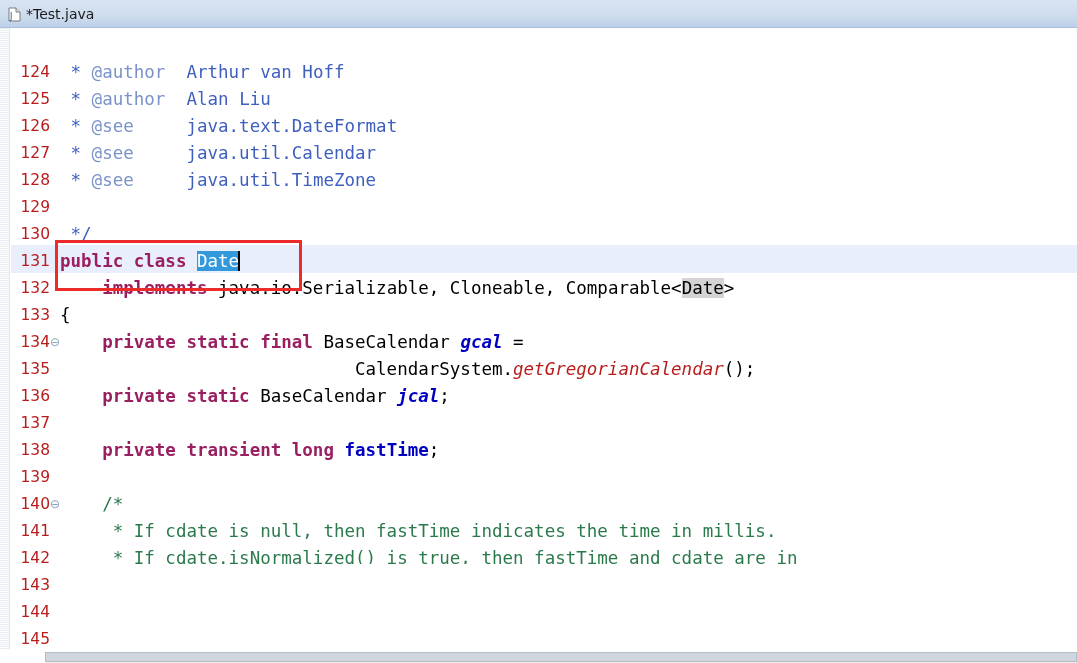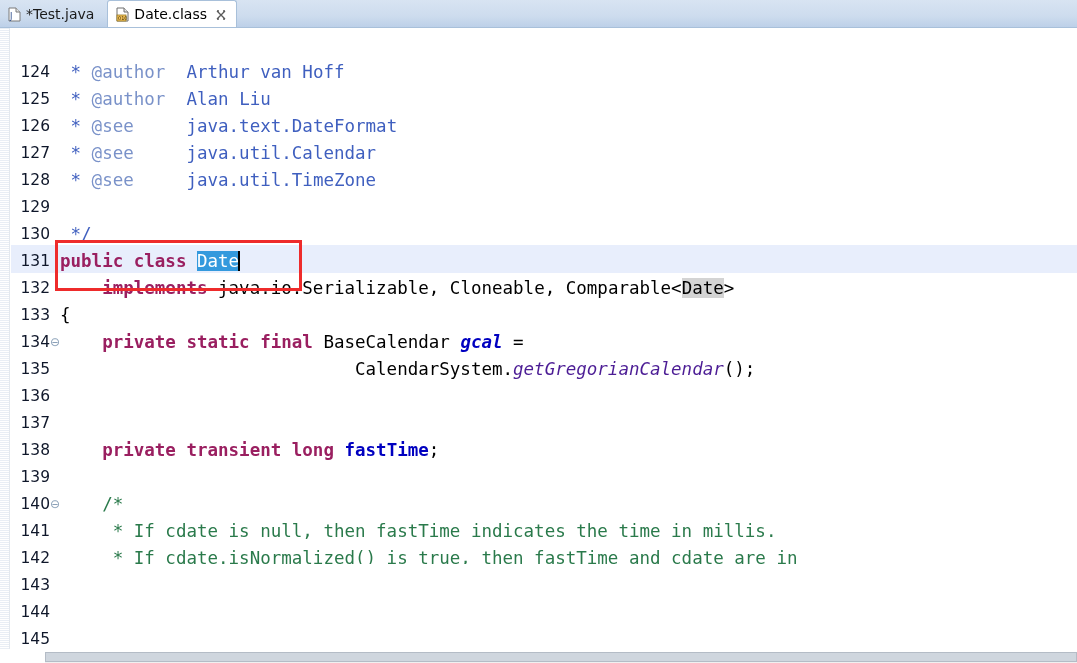--- a/index.html
+++ b/index.html
@@ -113,21 +113,21 @@
     overflow: hidden;
   }
   .lineno {
     position: absolute;
     right: 10px;
     height: 27px;
     line-height: 27px;
     text-align: right;
     font-family: "DejaVu Sans", sans-serif;
     font-size: 15.5px;
-    color: #0f172a;
+    color: #b91c1c;
     white-space: pre;
   }
   .fold {
     position: absolute;
     right: 0px;
     height: 27px;
     line-height: 27px;
     font-size: 12px;
     color: #8aa0b8;
     font-family: "DejaVu Sans", sans-serif;
@@ -144,21 +144,21 @@
   }
 
   
   .t-plain    { color: #000000; }
   .t-keyword  { color: #9a1f60; font-weight: bold; }
   .t-jdoc     { color: #3f5fbf; }
   .t-jdoctag  { color: #7a92c9; }
   .t-comment  { color: #2a7a4b; }
   .t-field    { color: #0000c0; font-weight: bold; }
   .t-staticf  { color: #0000c0; font-weight: bold; font-style: italic; }
-  .t-staticm  { color: #4c1d95; font-style: italic; }
+  .t-staticm  { color: #b91c1c; font-style: italic; }
 
   
   .cur-line {
     position: absolute;
     left: 0;
     right: 0;
     height: 28px;
     background: #e8eefc;
     z-index: 0;
   }
@@ -227,37 +227,20 @@
       <span class="tab-icon">
         <svg width="14" height="15" viewBox="0 0 14 15">
           <path d="M2 1 h7 l4 4 v9 h-11 z" fill="#ffffff" stroke="#7a7a7a" stroke-width="1"></path>
           <path d="M9 1 v4 h4" fill="#e6e6e6" stroke="#7a7a7a" stroke-width="1"></path>
           <text x="3" y="12" font-family="DejaVu Sans, sans-serif" font-size="8" fill="#2a4a8a">J</text>
         </svg>
       </span>
       <span class="tab-label">*Test.java</span>
     </div>
 
-    <div class="tab active">
-      <span class="tab-icon">
-        <svg width="14" height="15" viewBox="0 0 14 15">
-          <path d="M2 1 h7 l4 4 v9 h-11 z" fill="#ffffff" stroke="#6f6f6f" stroke-width="1"></path>
-          <path d="M9 1 v4 h4" fill="#e3e3e3" stroke="#6f6f6f" stroke-width="1"></path>
-          <rect x="2" y="8" width="9" height="6" fill="#f3c15a" stroke="#9a7a20" stroke-width="0.8"></rect>
-          <text x="3" y="13" font-family="DejaVu Sans, sans-serif" font-size="5" fill="#402f00">010</text>
-        </svg>
-      </span>
-      <span class="tab-label">Date.class</span>
-      <span class="close-x">
-        <svg width="12" height="12" viewBox="0 0 12 12">
-          <path d="M2 2 L10 10 M10 2 L2 10" stroke="#5a5a5a" stroke-width="1.3" fill="none"></path>
-          <path d="M2 2 h2 M8 2 h2 M2 10 h2 M8 10 h2" stroke="#5a5a5a" stroke-width="1.3"></path>
-        </svg>
-      </span>
-    </div>
 
   </div>
 
   <div class="editor">
 
     <div class="annot-ruler"></div>
     <div class="gutter" id="gutter">
         <div class="lineno" style="top: 31px;">124</div>
         <div class="lineno" style="top: 58px;">125</div>
         <div class="lineno" style="top: 85px;">126</div>
@@ -291,20 +274,21 @@
         <div class="code-text" style="top: 58px; z-index: 2;"><span class="t-jdoc"> * </span><span class="t-jdoctag">@author</span><span class="t-jdoc">  Alan Liu</span></div>
         <div class="code-text" style="top: 112px; z-index: 2;"><span class="t-jdoc"> * </span><span class="t-jdoctag">@see</span><span class="t-jdoc">     java.util.Calendar</span></div>
         <div class="code-text" style="top: 139px; z-index: 2;"><span class="t-jdoc"> * </span><span class="t-jdoctag">@see</span><span class="t-jdoc">     java.util.TimeZone</span></div>
         <div class="code-text" style="top: 193px; z-index: 2;"><span class="t-jdoc"> */</span></div>
         <div class="cur-line" style="top: 217px;"></div>
         <div class="code-text" style="top: 220px; z-index: 2;"><span class="t-keyword">public class </span><span class="sel">Date</span><span class="caret"></span></div>
         <div class="code-text" style="top: 247px; z-index: 2;"><span class="t-plain">    </span><span class="t-keyword">implements</span><span class="t-plain"> java.io.Serializable, Cloneable, Comparable&lt;</span><span class="t-plain occ">Date</span><span class="t-plain">&gt;</span></div>
         <div class="code-text" style="top: 274px; z-index: 2;"><span class="t-plain">{</span></div>
         <div class="code-text" style="top: 301px; z-index: 2;"><span class="t-plain">    </span><span class="t-keyword">private static final</span><span class="t-plain"> BaseCalendar </span><span class="t-staticf">gcal</span><span class="t-plain"> =</span></div>
         <div class="code-text" style="top: 328px; z-index: 2;"><span class="t-plain">                            CalendarSystem.</span><span class="t-staticm">getGregorianCalendar</span><span class="t-plain">();</span></div>
+        <div class="code-text" style="top: 355px; z-index: 2;"><span class="t-plain">    </span><span class="t-keyword">private static</span><span class="t-plain"> BaseCalendar </span><span class="t-staticf">jcal</span><span class="t-plain">;</span></div>
         <div class="code-text" style="top: 382px; z-index: 2;"><span class="t-plain"></span></div>
         <div class="code-text" style="top: 409px; z-index: 2;"><span class="t-plain">    </span><span class="t-keyword">private transient long</span><span class="t-plain"> </span><span class="t-field">fastTime</span><span class="t-plain">;</span></div>
         <div class="code-text" style="top: 436px; z-index: 2;"><span class="t-plain"></span></div>
         <div class="code-text" style="top: 463px; z-index: 2;"><span class="t-comment">    /*</span></div>
         <div class="code-text" style="top: 490px; z-index: 2;"><span class="t-comment">     * If cdate is null, then fastTime indicates the time in millis.</span></div>
         <div class="code-text" style="top: 517px; z-index: 2;"><span class="t-comment">     * If cdate.isNormalized() is true, then fastTime and cdate are in</span></div>
         <div class="code-text" style="top: 598px; z-index: 2;"><span class="t-comment">     */</span></div>
       </div>
 
     <div class="redbox" style="left:55px; top:212px; width:247px; height:51px;"></div>

